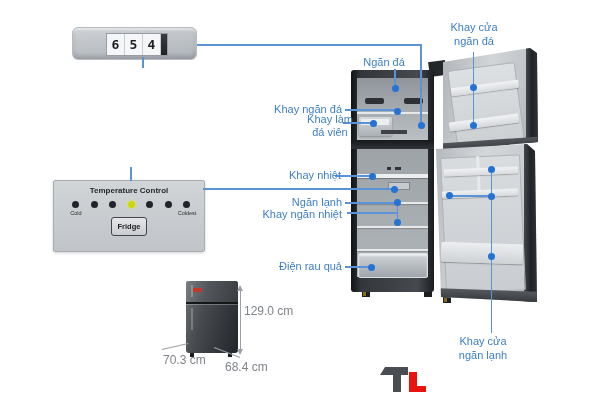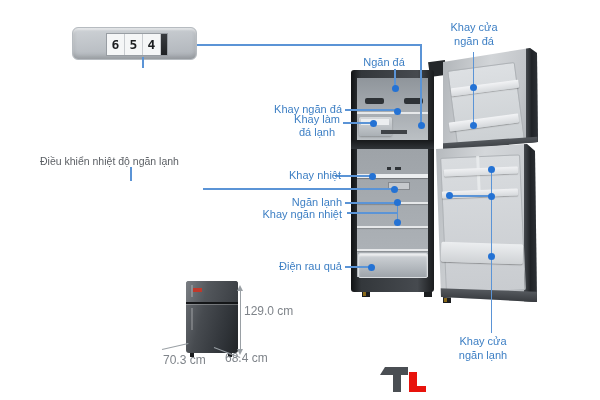--- a/index.html
+++ b/index.html
@@ -123,39 +123,51 @@
 
   <div class="ctrl-box">
     <div class="digits">
       <span class="digit-cell">6</span>
       <span class="digit-cell">5</span>
       <span class="digit-cell">4</span>
       <span class="digit-stub"></span>
     </div>
   </div>
 
-  <div class="gl" style="left:40px;top:155px;">Điều khiển nhiệt độ ngăn lạnh</div>
+  <div class="temp-panel">
+    <div class="tp-title">Temperature Control</div>
+    <span class="pd" style="left:18px;"></span>
+    <span class="pd" style="left:37px;"></span>
+    <span class="pd" style="left:55px;"></span>
+    <span class="pd active" style="left:74px;"></span>
+    <span class="pd" style="left:92px;"></span>
+    <span class="pd" style="left:111px;"></span>
+    <span class="pd" style="left:129px;"></span>
+    <span class="pd-label" style="left:22px;">Cold</span>
+    <span class="pd-label" style="left:133px;">Coldest</span>
+    <div class="fridge-btn">Fridge</div>
+  </div>
 
   <div class="mini-fridge">
     <div class="mini-frz"></div>
     <span class="mini-logo"></span>
     <span class="mini-sep"></span>
     <span class="mini-handle" style="top:4px;height:12px;"></span>
     <span class="mini-handle" style="top:27px;height:22px;"></span>
     <span class="mini-foot" style="left:4px;"></span>
     <span class="mini-foot" style="right:6px;"></span>
   </div>
   <span class="dline" style="left:240px;top:288px;width:1px;height:62px;"></span>
   <span class="arr" style="left:237px;top:285px;border-left:3.5px solid transparent;border-right:3.5px solid transparent;border-bottom:6px solid #9aa0a5;"></span>
   <span class="arr" style="left:237px;top:349px;border-left:3.5px solid transparent;border-right:3.5px solid transparent;border-top:6px solid #9aa0a5;"></span>
   <span class="dline" style="left:162px;top:349px;width:27px;height:1px;transform:rotate(-13deg);transform-origin:left center;"></span>
   <span class="dline" style="left:214px;top:347px;width:28px;height:1px;transform:rotate(21deg);transform-origin:left center;"></span>
   <div class="dim" style="left:244px;top:304px;">129.0 cm</div>
   <div class="dim" style="left:163px;top:353px;">70.3 cm</div>
-  <div class="dim" style="left:225px;top:351px;">68.4 cm</div>
+  <div class="dim" style="left:225px;top:360px;">68.4 cm</div>
 
   <div class="fridge-body">
     <div class="frz-int">
       <span class="vent" style="left:8px;"></span>
       <span class="vent" style="left:47px;"></span>
       <span class="frz-shelf"></span>
       <span class="icebox">
           <i></i>
         </span>
       <span class="frz-tray"></span>
@@ -226,23 +238,23 @@
   <span class="dot" style="left:367.5px;top:263.5px;"></span>
   <span class="dot" style="left:469.5px;top:83.5px;"></span>
   <span class="dot" style="left:469.5px;top:121.5px;"></span>
   <span class="dot" style="left:487.5px;top:165.5px;"></span>
   <span class="dot" style="left:445.5px;top:191.5px;"></span>
   <span class="dot" style="left:487.5px;top:192.5px;"></span>
   <span class="dot" style="left:487.5px;top:252.5px;"></span>
 
   <div class="bl center" style="left:344px;top:56px;width:80px;">Ngăn đá</div>
   <div class="bl right" style="right:258px;top:103px;">Khay ngăn đá</div>
-  <div class="bl center" style="left:287px;top:113px;width:60px;">
+  <div class="bl center" style="left:300px;top:113px;width:60px;">
     <span>Khay làm</span><br>
-    <span>đá lạnh</span>
+    <span>đá viên</span>
   </div>
   <div class="bl right" style="right:259px;top:169px;">Khay nhiệt</div>
   <div class="bl right" style="right:258px;top:196px;">Ngăn lạnh</div>
   <div class="bl right" style="right:258px;top:208px;">Khay ngăn nhiệt</div>
   <div class="bl right" style="right:258px;top:260px;">Điện rau quả</div>
   <div class="bl center" style="left:442px;top:21px;width:64px;line-height:13.5px;">
     <span>Khay cửa</span><br>
     <span>ngăn đá</span>
   </div>
   <div class="bl center" style="left:449px;top:335px;width:68px;line-height:13.5px;">

